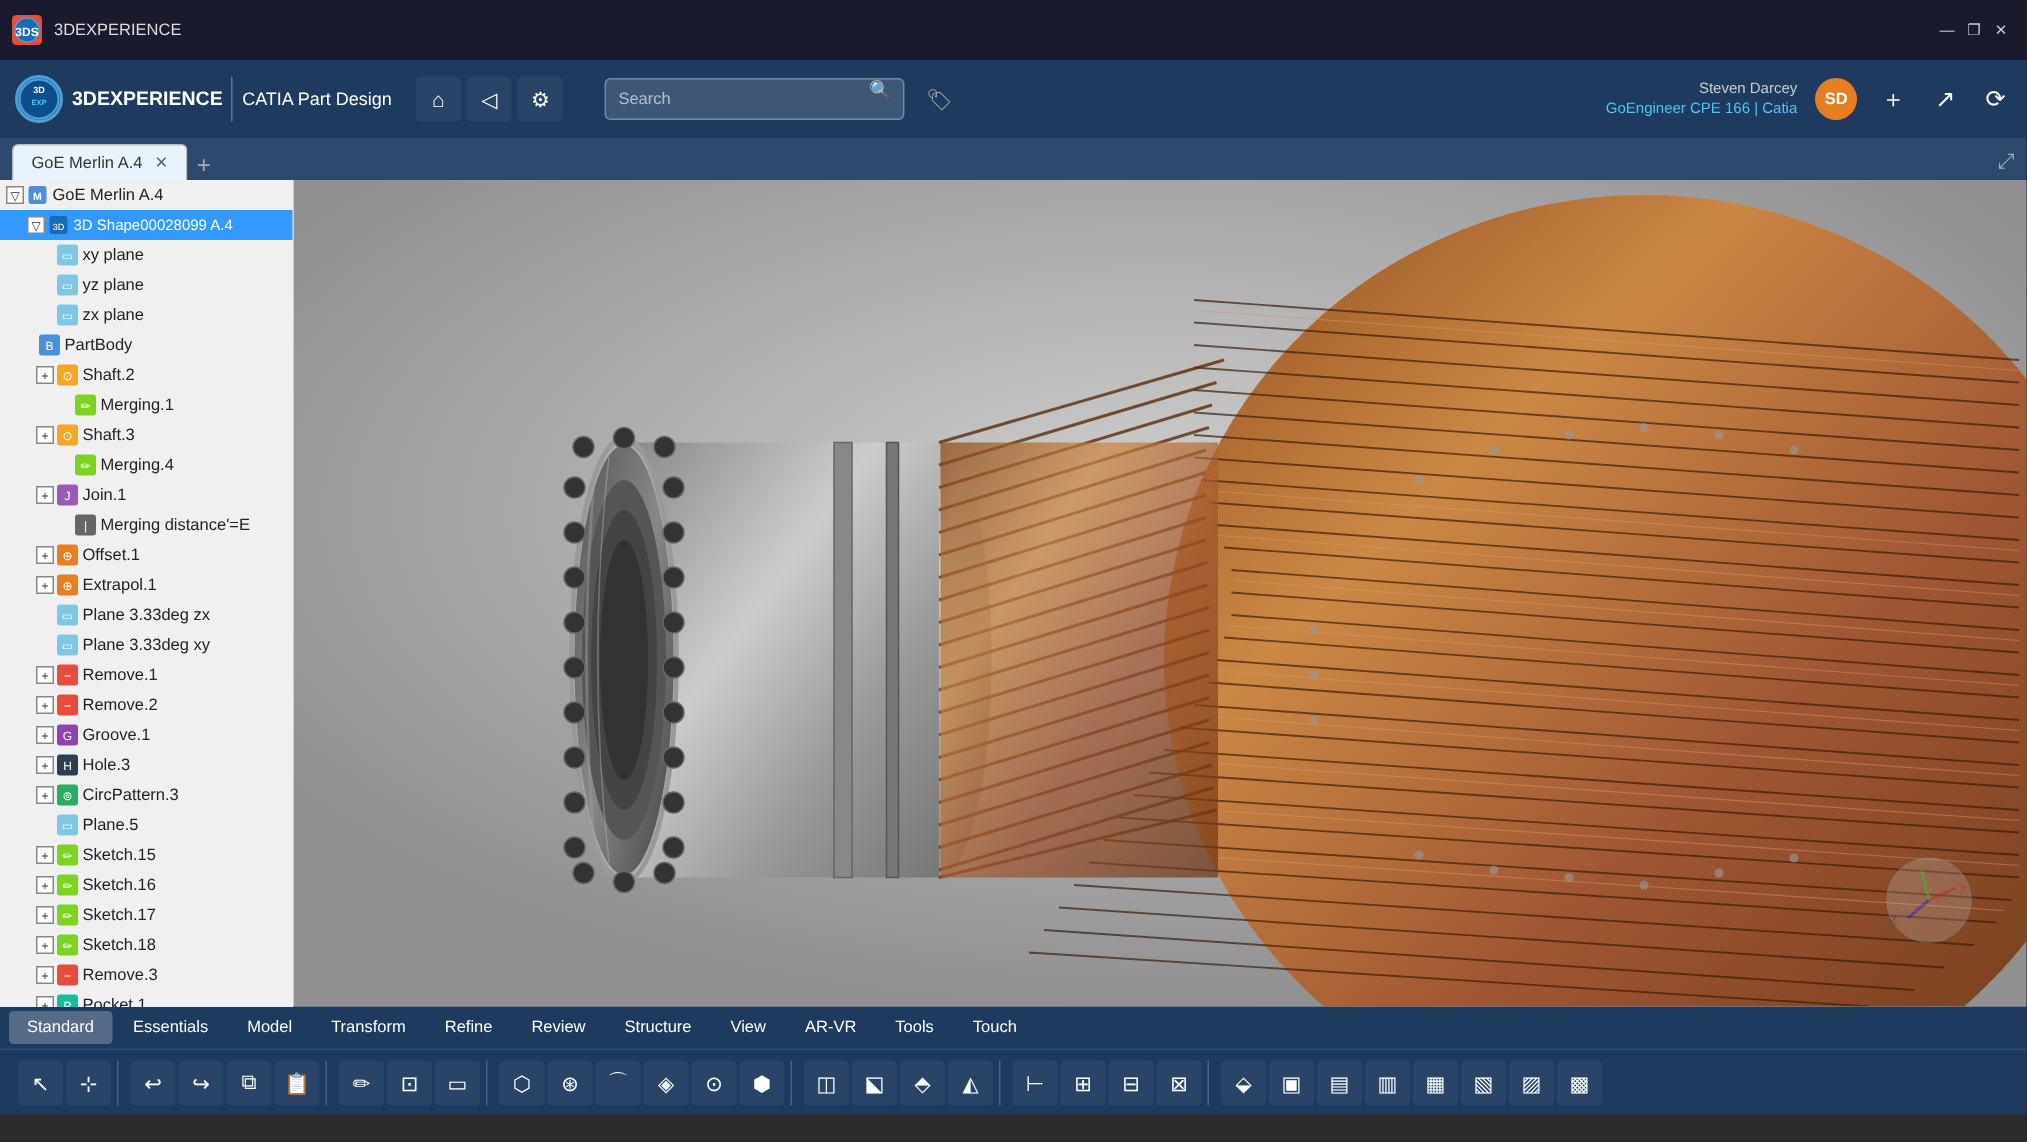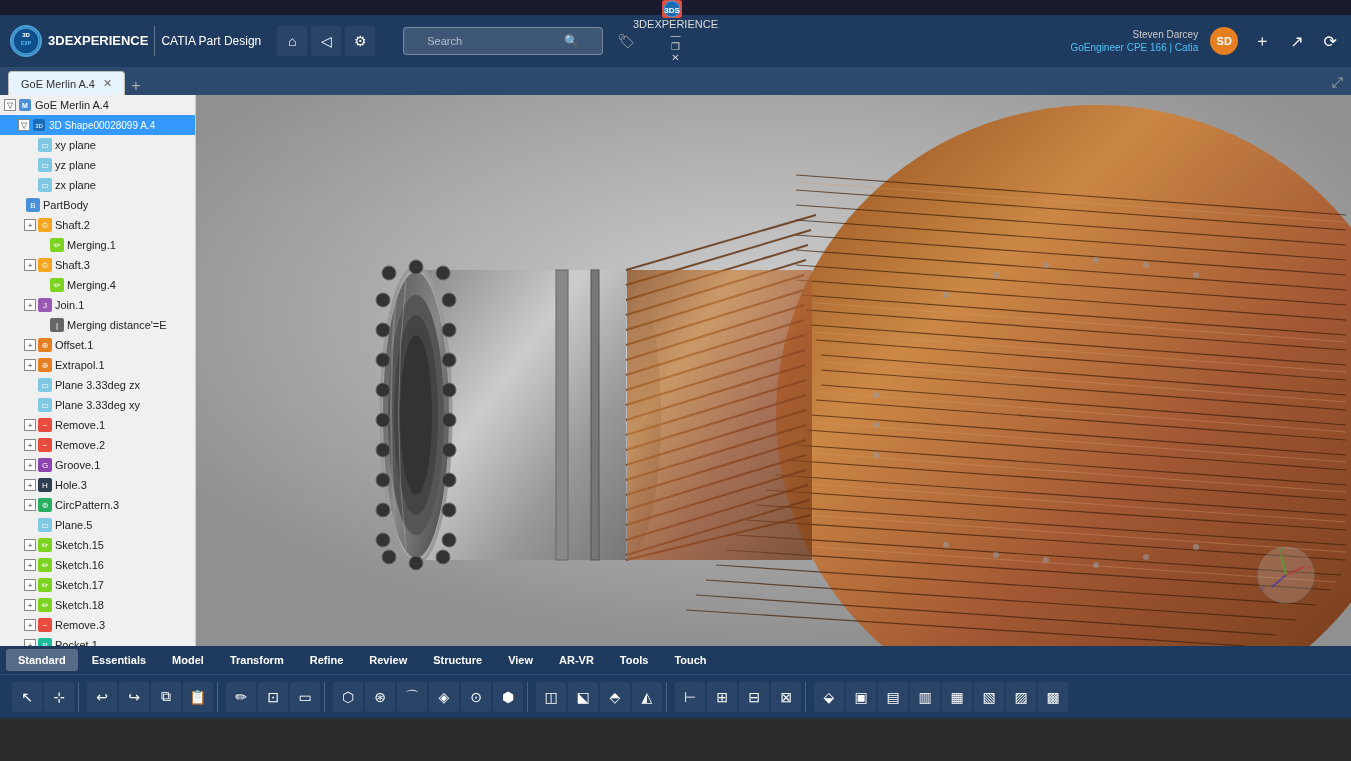--- a/index.html
+++ b/index.html
@@ -1,28 +1,27 @@
 <!DOCTYPE html>
 <html><head>
   <meta charset="utf-8">
   <style>
     * { margin: 0; padding: 0; box-sizing: border-box; }
     body { width: 1351px; height: 761px; overflow: hidden; font-family: 'Segoe UI', Arial, sans-serif; font-size: 12px; background: #2b2b2b; }
 
     
     #titlebar {
-      height: 15px;
+      height: 40px;
       background: #1a1a2e;
       display: flex;
       align-items: center;
       padding: 0 8px;
       color: #ccc;
       font-size: 11px;
       user-select: none;
-      flex-direction: column;
     }
     #titlebar .app-logo {
       width: 20px; height: 20px;
       background: #e74c3c;
       border-radius: 3px;
       margin-right: 8px;
       display: flex; align-items: center; justify-content: center;
       color: white; font-weight: bold; font-size: 9px;
     }
     #titlebar .win-btn {
@@ -53,22 +52,22 @@
     }
     .separator-v {
       width: 1px; height: 30px;
       background: rgba(255,255,255,0.3);
     }
     .search-box {
       width: 200px; height: 28px;
       background: rgba(255,255,255,0.15);
       border: 1px solid rgba(255,255,255,0.3);
       border-radius: 4px;
-      display: flex; align-items: center;
-      padding: 0 23px; gap: 20px;
+      display: flex; 
+      padding: 0 8px; gap: 20px;
       margin-left: 20px;
     }
     .search-box input {
       background: transparent; border: none; outline: none;
       color: white; font-size: 11px; width: 100%;
     }
     .search-box input::placeholder { color: rgba(255,255,255,0.6); }
     .bookmark-icon { color: #aaa; font-size: 14px; margin-left: 6px; }
     .right-toolbar {
       margin-left: auto;
@@ -605,21 +604,21 @@
         <line x1="0" y1="0" x2="-14" y2="12" stroke="#4444cc" stroke-width="2"></line>
         <text x="20" y="-5" font-size="8" fill="#cc4444">X</text>
         <text x="-8" y="-22" font-size="8" fill="#44cc44">Y</text>
         <text x="-26" y="16" font-size="8" fill="#4444cc">Z</text>
       </g>
     </svg>
   </div>
 </div>
 
 <div id="nav-tabs">
-  <div id="nav-tabs-items" style="display:flex;align-items:center;gap:2px;font-weight:bold;">
+  <div id="nav-tabs-items" style="display:flex;align-items:center;gap:2px;">
       <div class="nav-tab active">Standard</div>
       <div class="nav-tab">Essentials</div>
       <div class="nav-tab">Model</div>
       <div class="nav-tab">Transform</div>
       <div class="nav-tab">Refine</div>
       <div class="nav-tab">Review</div>
       <div class="nav-tab">Structure</div>
       <div class="nav-tab">View</div>
       <div class="nav-tab">AR-VR</div>
       <div class="nav-tab">Tools</div>

